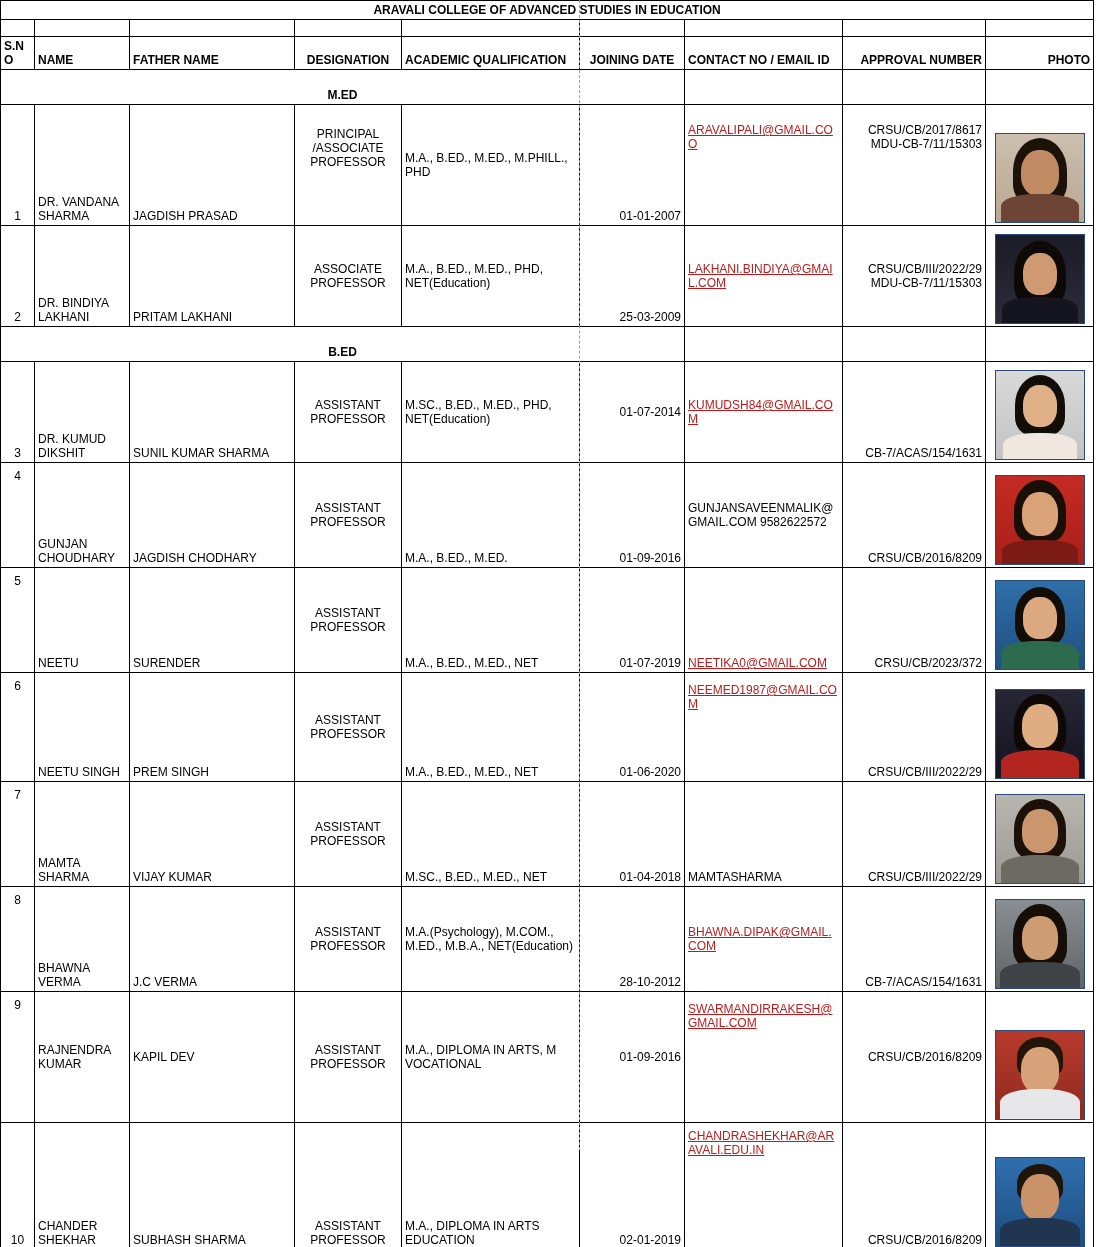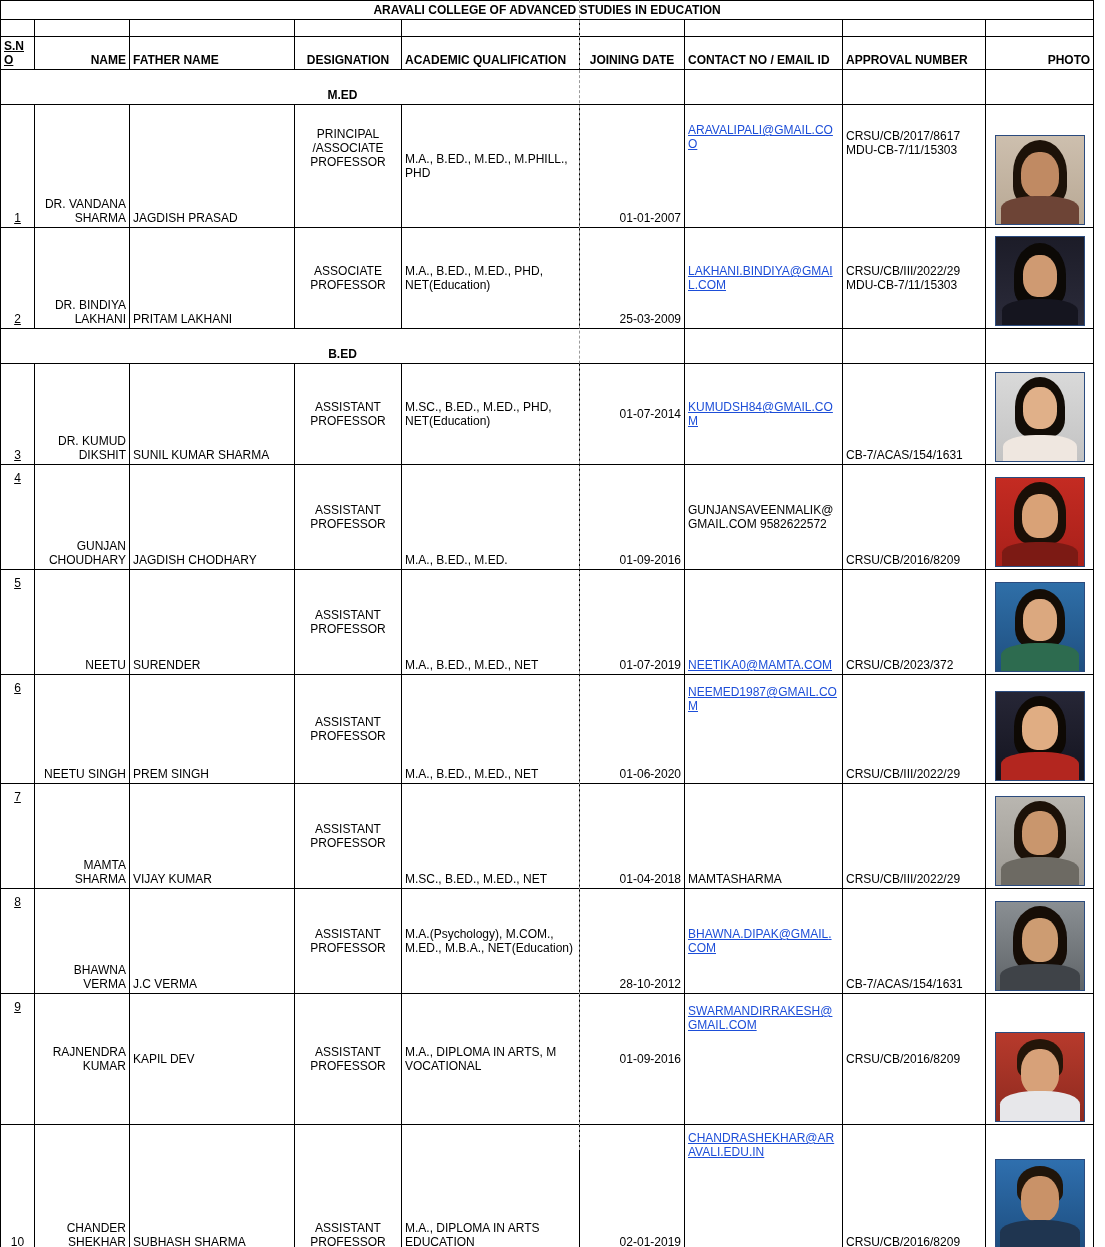--- a/index.html
+++ b/index.html
@@ -53,35 +53,35 @@
     height: 26px;
     padding-bottom: 2px;
   }
   .section-row td {
     text-align: center;
     font-weight: bold;
     font-size: 17px;
     height: 30px;
     vertical-align: middle;
   }
-  .c-sno   { width: 34px;  text-align: center; vertical-align: middle; text-decoration: underline; }
-  .c-name  { width: 95px; text-align: right; }
+  .c-sno   { width: 34px;  text-align: center; vertical-align: middle; }
+  .c-name  { width: 95px; }
   .c-father{ width: 165px; }
   .c-desig { width: 107px; text-align: center; }
   .c-qual  { width: 178px; }
   .c-join  { width: 105px; text-align: right; }
   .c-contact{ width: 158px; }
-  .c-approve{ width: 143px; }
+  .c-approve{ width: 143px; text-align: right; }
   .c-photo { width: 102px; padding: 3px 3px 3px 4px; vertical-align: middle; text-align: center; }
 
   .data-row td { height: 96px; }
   .row-tall td { height: 118px; }
 
   .email {
-    color: #1d4ed8;
+    color: #b91c1c;
     text-decoration: underline;
     word-break: break-all;
     cursor: pointer;
   }
   .plain-contact { word-break: break-word; }
   .multi { display: block; }
 
   .photo-box {
     width: 88px;
     height: 88px;
@@ -177,21 +177,21 @@
     <tr class="data-row">
       <td class="c-sno">1</td>
       <td class="c-name">DR. VANDANA SHARMA</td>
       <td class="c-father">JAGDISH PRASAD</td>
       <td class="c-desig" style="vertical-align:top;padding-top:22px">PRINCIPAL /ASSOCIATE PROFESSOR</td>
       <td class="c-qual" style="vertical-align:middle">M.A., B.ED., M.ED., M.PHILL., PHD</td>
       <td class="c-join">01-01-2007</td>
       <td class="c-contact" style="vertical-align:top;padding-top:18px">
         <span class="email">ARAVALIPALI@GMAIL.CO</span><span class="email">O</span>
       </td>
-      <td class="c-approve" style="vertical-align:top;padding-top:24px">
+      <td class="c-approve" style="vertical-align:top;padding-top:18px">
         <span class="multi">CRSU/CB/2017/8617</span>
         <span class="multi">MDU-CB-7/11/15303</span>
       </td>
       <td class="c-photo">
         <div class="photo-box">
           <div class="ph-inner" style="background:linear-gradient(#cdbfae,#b8a894)">
             <div class="hair" style="top:4px;width:54px;height:66px;background:#1d1208"></div>
             <div class="face" style="top:16px;width:38px;height:46px;background:#c08a63"></div>
             <div class="body-sh" style="width:78px;height:28px;background:#6d4436"></div>
           </div>
@@ -276,21 +276,21 @@
     </tr>
 
     <tr class="data-row">
       <td class="c-sno" style="vertical-align:top;padding-top:6px">5</td>
       <td class="c-name">NEETU</td>
       <td class="c-father">SURENDER</td>
       <td class="c-desig" style="vertical-align:middle">ASSISTANT PROFESSOR</td>
       <td class="c-qual">M.A., B.ED., M.ED., NET</td>
       <td class="c-join">01-07-2019</td>
       <td class="c-contact">
-        <span class="email">NEETIKA0@MAMTA.COM</span>
+        <span class="email">NEETIKA0@GMAIL.COM</span>
       </td>
       <td class="c-approve">CRSU/CB/2023/372</td>
       <td class="c-photo">
         <div class="photo-box">
           <div class="ph-inner" style="background:linear-gradient(#2f6fa8,#1f4f80)">
             <div class="hair" style="top:6px;width:50px;height:58px;background:#140d06"></div>
             <div class="face" style="top:16px;width:34px;height:42px;background:#dba87f"></div>
             <div class="body-sh" style="width:78px;height:28px;background:#2d6b4f"></div>
           </div>
         </div>

